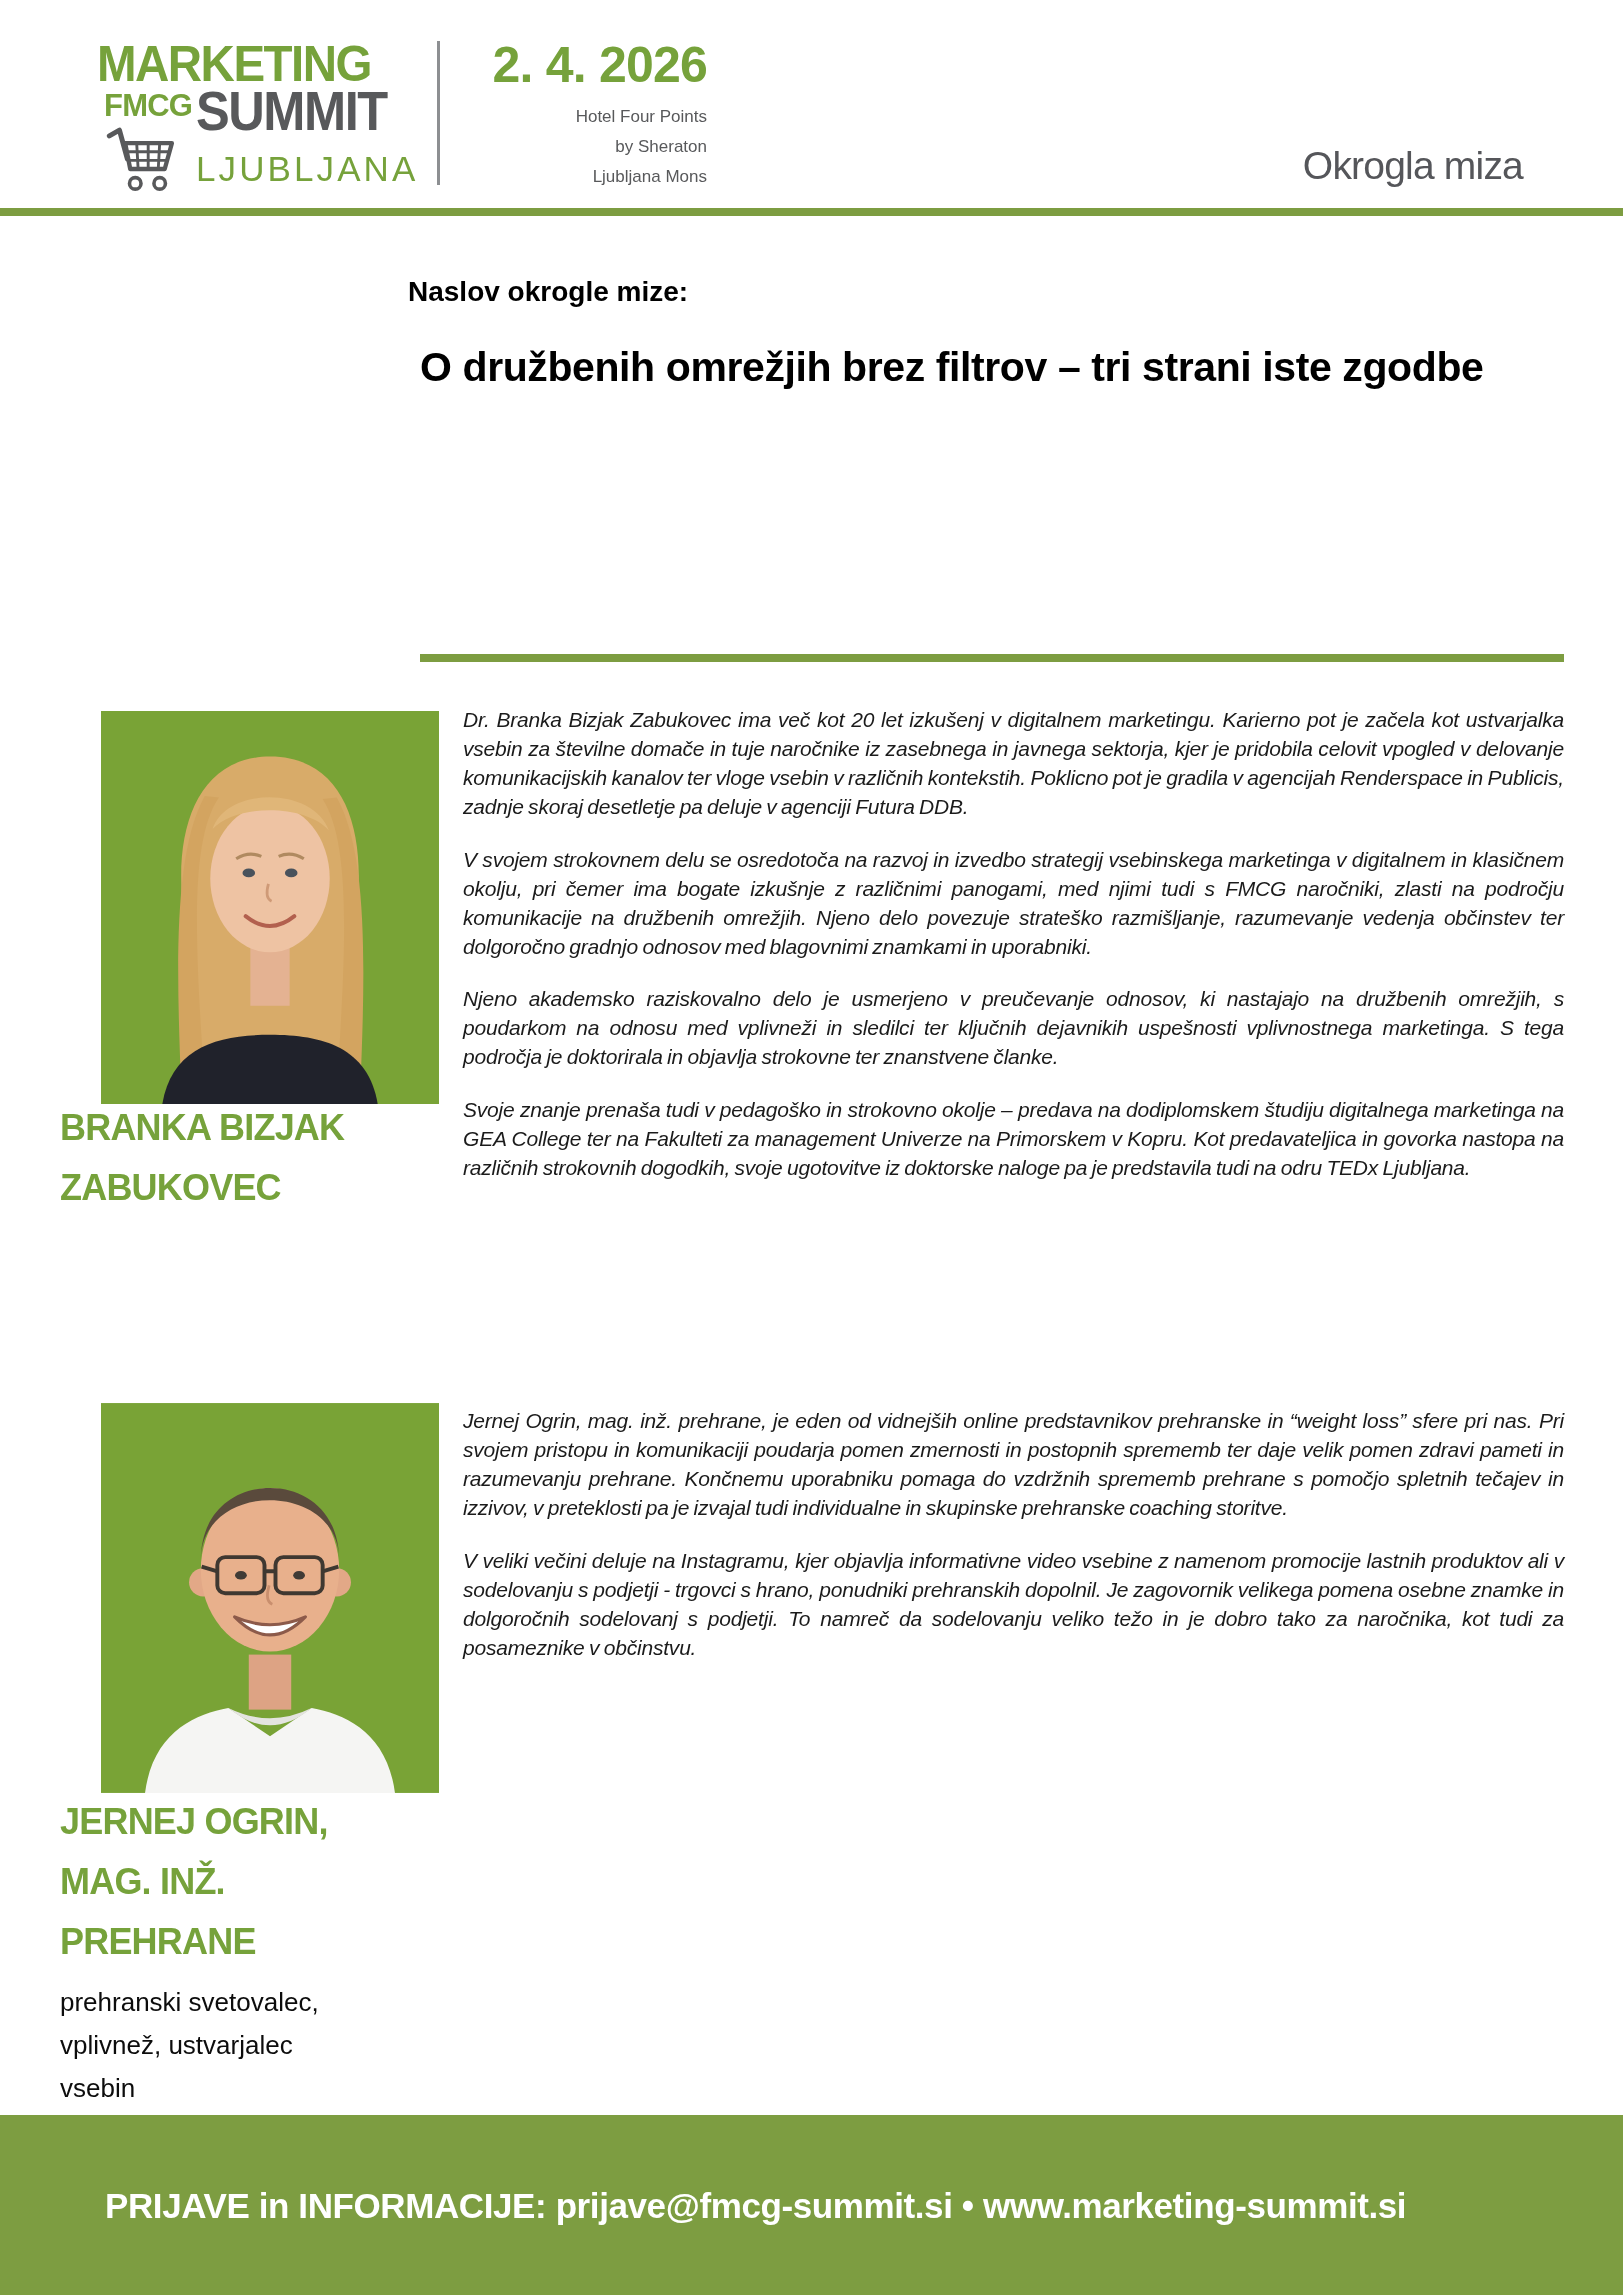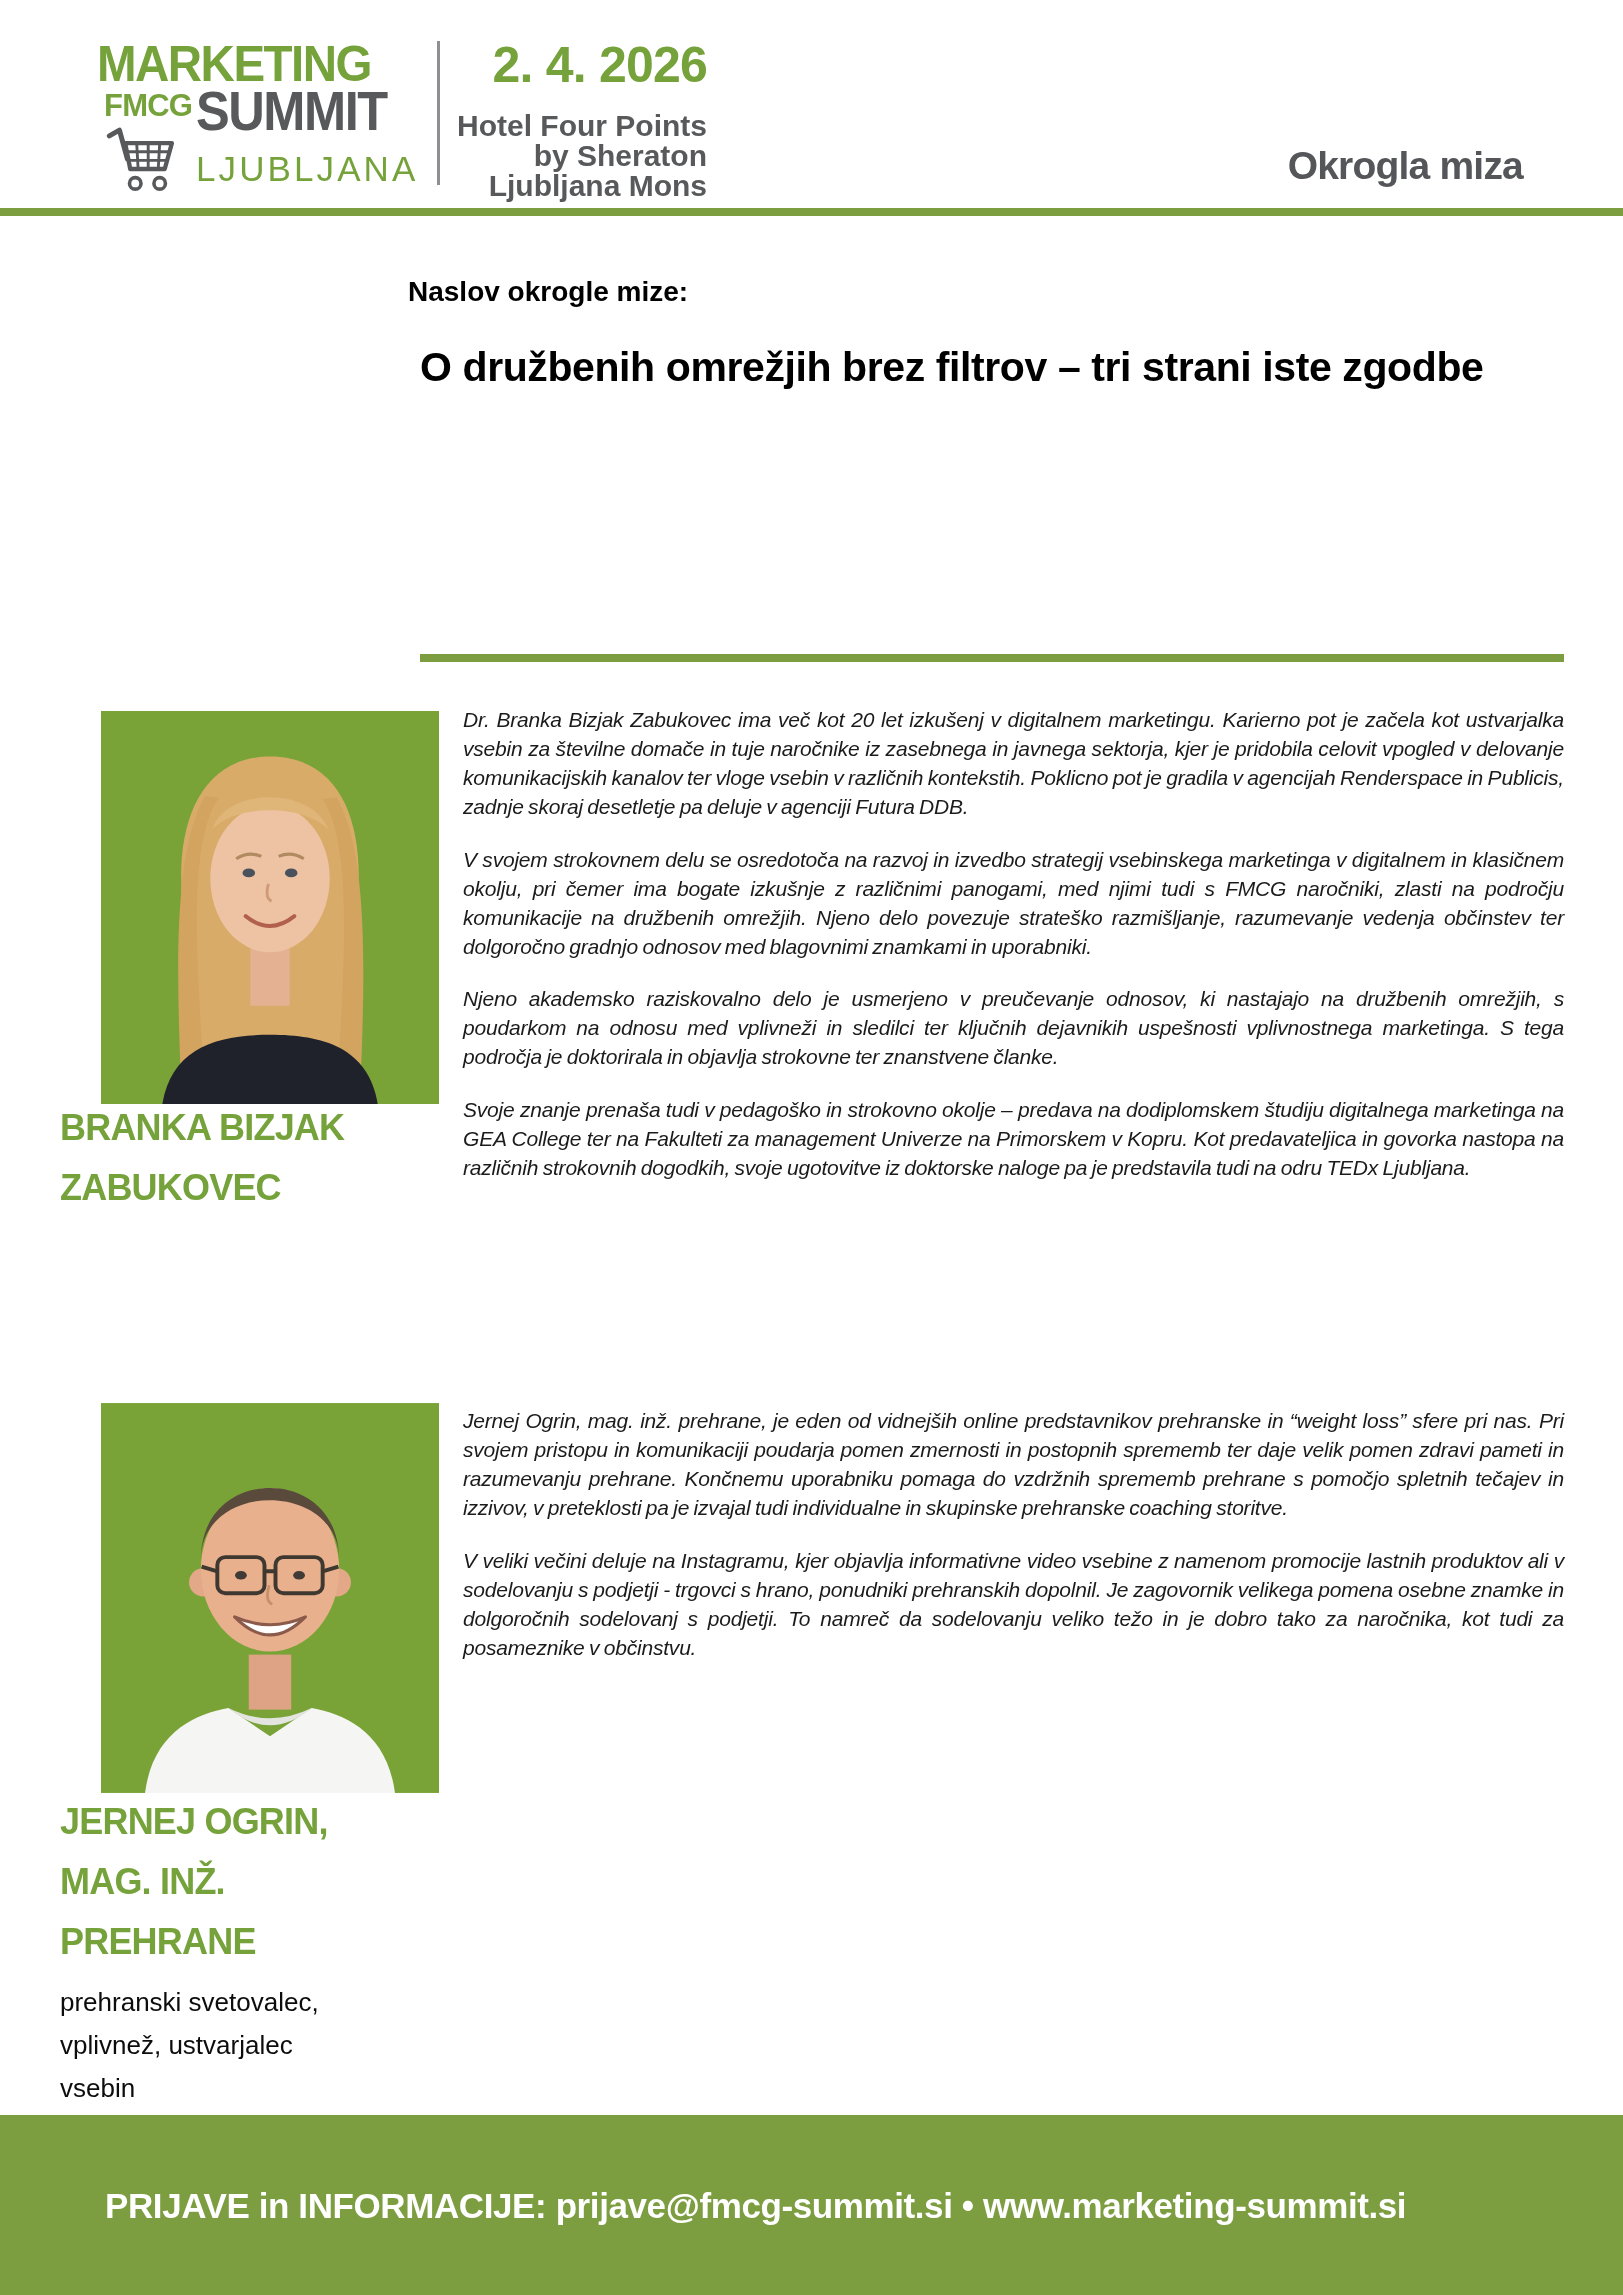--- a/index.html
+++ b/index.html
@@ -15,22 +15,22 @@
   .logo-marketing{left:97px;top:35px;font-size:50px;font-weight:bold;letter-spacing:-1.6px;
     transform:scaleX(.95);transform-origin:left top;}
   .logo-fmcg{left:104px;top:88px;font-size:31px;font-weight:bold;letter-spacing:-0.8px;}
   .logo-summit{left:196px;top:79px;font-size:55px;font-weight:bold;letter-spacing:-1.6px;
     transform:scaleX(.92);transform-origin:left top;}
   .logo-city{left:196px;top:149px;font-size:35px;font-weight:400;letter-spacing:3.1px;}
   .logo-cart{left:105px;top:123px;}
   .logo-divider{left:437px;top:41px;width:3.1px;height:144px;background:#8d8f92;}
   .date-block{left:377px;top:39px;width:330px;text-align:right;}
   .date-line{font-size:50px;font-weight:bold;letter-spacing:-0.8px;line-height:53px;}
-  .venue-lines{margin-top:19px;font-size:30px;font-weight:bold;line-height:30px;}
-  .page-label{right:100px;top:144px;font-size:39px;font-weight:bold;letter-spacing:-0.8px;}
+  .venue-lines{margin-top:10px;font-size:17px;font-weight:normal;line-height:30px;}
+  .page-label{right:100px;top:144px;font-size:39px;font-weight:normal;letter-spacing:-0.8px;}
   .rule{height:7.9px;}
   .rule-top{left:0;top:208px;width:1623px;}
 
   
   .kicker{left:408px;top:276px;font-size:28px;font-weight:bold;color:#000000;}
   .title{left:420px;top:338px;width:1153px;font-size:41px;line-height:58px;
     font-weight:bold;color:#000;letter-spacing:-0.4px;}
   .rule-mid{left:420px;top:654px;width:1144px;}
 
   

